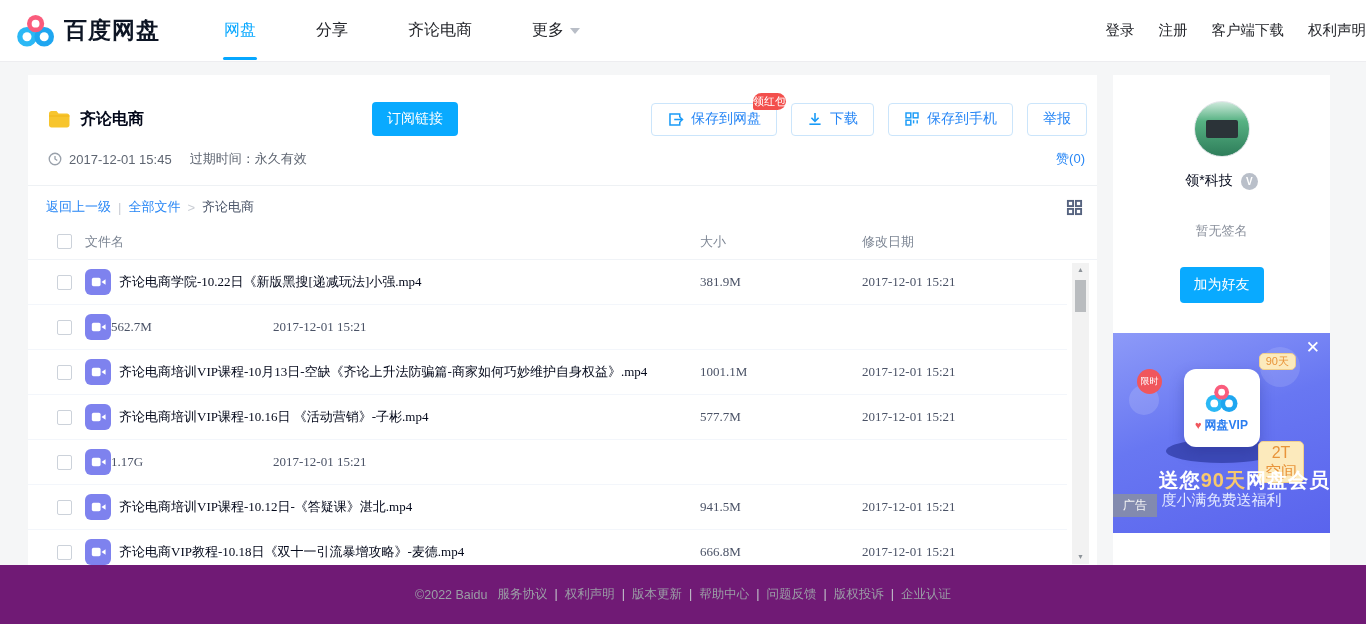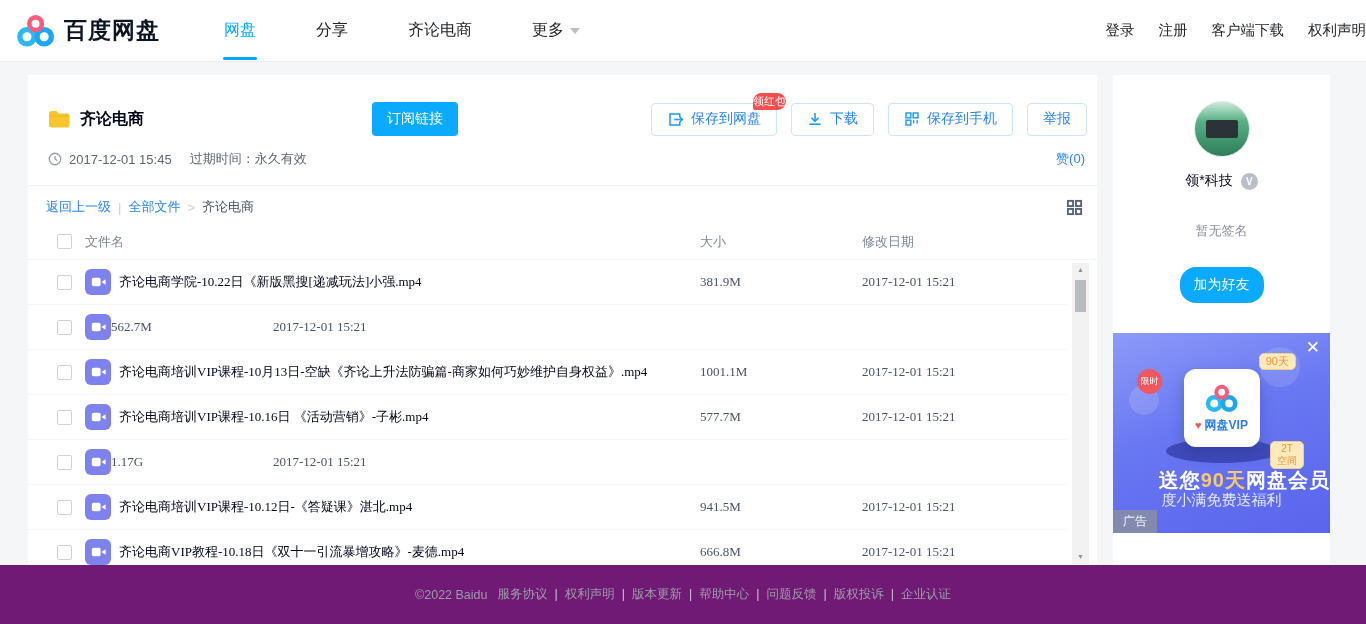--- a/index.html
+++ b/index.html
@@ -80,49 +80,49 @@
   
   .avatar { margin-top:26px; width:56px; height:56px; border-radius:50%; border:1px solid #e3e6ea;
     position:relative; overflow:hidden; background:linear-gradient(180deg,#cde9db 0%,#57b283 35%,#2e7d5a 100%); }
   .avatar::after { content:""; position:absolute; left:11px; right:11px; top:18px; height:18px;
     background:#2b3338; border-radius:2px; }
   .user-row { margin-top:15px; display:flex; align-items:center; gap:8px; }
   .user-name { font-size:14px; color:#03081a; }
   .v-badge { width:17px; height:17px; border-radius:50%; background:#b9bfc9; color:#fff; font-size:10px;
     font-weight:bold; display:flex; align-items:center; justify-content:center; }
   .signature { margin-top:32px; font-size:13px; color:#8a909c; }
-  .friend-btn { margin-top:27px; background:#09aaff; color:#fff; border:none; border-radius:16px;
+  .friend-btn { margin-top:27px; background:#09aaff; color:#fff; border:none; border-radius:4px;
     font-size:14px; padding:9px 14px; cursor:pointer; font-family:inherit; }
 
   
   .ad { margin-top:30px; width:100%; height:200px; position:relative; overflow:hidden; cursor:pointer;
     background:linear-gradient(160deg,#8d9af8 0%,#6877f2 45%,#5a64ed 100%); }
   .ad-close { position:absolute; top:6px; right:10px; color:#fff; font-size:17px; line-height:1; cursor:pointer; }
   .ad-bubble1 { position:absolute; top:52px; left:16px; width:30px; height:30px; border-radius:50%;
     background:rgba(255,255,255,.14); }
   .ad-bubble2 { position:absolute; top:14px; right:30px; width:40px; height:40px; border-radius:50%;
     background:rgba(255,255,255,.12); }
   .pedestal { position:absolute; top:106px; left:50%; transform:translateX(-50%); width:112px; height:24px;
     border-radius:50%; background:#3d4ab8; }
   .ad-card { position:absolute; top:36px; left:50%; transform:translateX(-50%); width:76px; height:78px;
     background:#fff; border-radius:12px; display:flex; flex-direction:column; align-items:center;
     justify-content:center; gap:3px; box-shadow:0 6px 14px rgba(40,50,140,.35); }
   .ad-vip-row { display:flex; align-items:center; gap:3px; font-size:12px; font-weight:bold; color:#2a7df0; }
   .heart { color:#f0565c; font-size:11px; }
   .badge-gold { position:absolute; background:#fceabc; color:#e8943a; border:1px solid #f0cf8e;
-    border-radius:5px; font-size:10px; line-height:1.2; padding:1px 6px; text-align:center; }
+    border-radius:5px; font-size:16px; line-height:1.2; padding:1px 6px; text-align:center; }
   .badge-90 { top:20px; right:34px; font-size:11px; }
   .badge-2t { top:108px; right:26px; }
   .badge-limited { position:absolute; top:36px; left:24px; width:25px; height:25px; border-radius:50%;
     background:#f0565c; color:#fff; font-size:9px; display:flex; align-items:center; justify-content:center; }
   .ad-line1 { position:absolute; top:134px; width:100%; text-align:right; font-size:20px; font-weight:bold;
     color:#fff; letter-spacing:1px; }
   .ad-hl { color:#f8c96d; }
   .ad-line2 { position:absolute; top:158px; width:100%; text-align:center; font-size:15px; color:#e3e9ff; }
-  .ad-tag { position:absolute; left:0; bottom:0; background:rgba(140,146,156,.78); color:#f4f4f4;
+  .ad-tag { position:absolute; left:0; bottom:16px; background:rgba(140,146,156,.78); color:#f4f4f4;
     font-size:12px; padding:3px 10px; }
 
   
   .page-footer { height:59px; display:flex; align-items:center; justify-content:center; background:#701a75;
     font-size:12.5px; color:#9b9ea6; }
   .foot-copy { margin-right:10px; }
   .foot-link { cursor:pointer; color:#9b9ea6; }
   .foot-link + .foot-link::before { content:"|"; margin:0 7px; color:#c4c7cc; cursor:default; }
 </style>
 </head>

